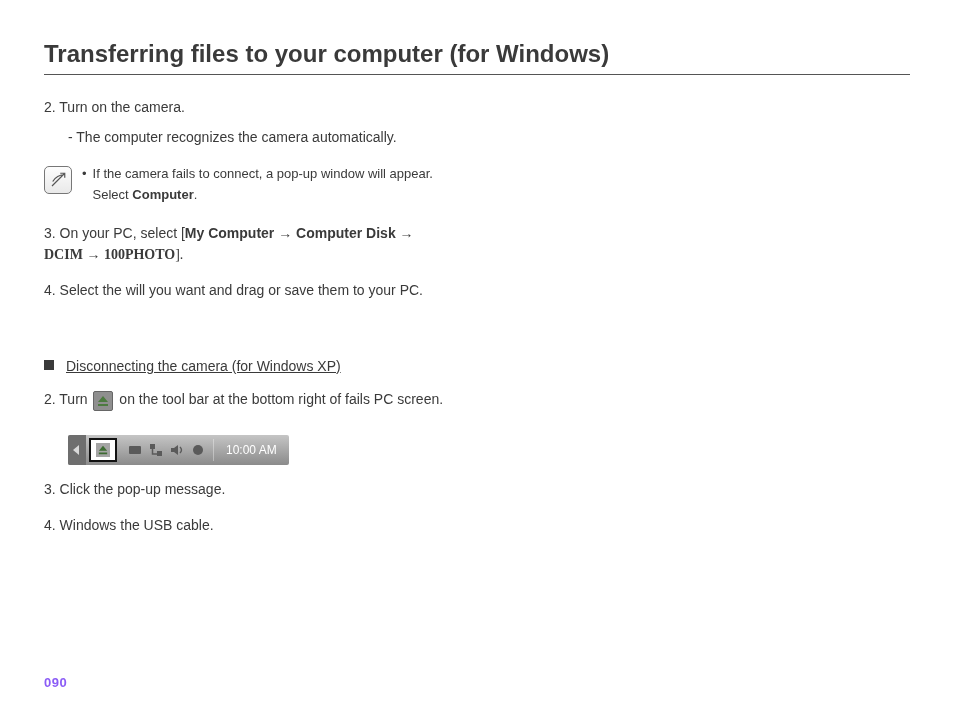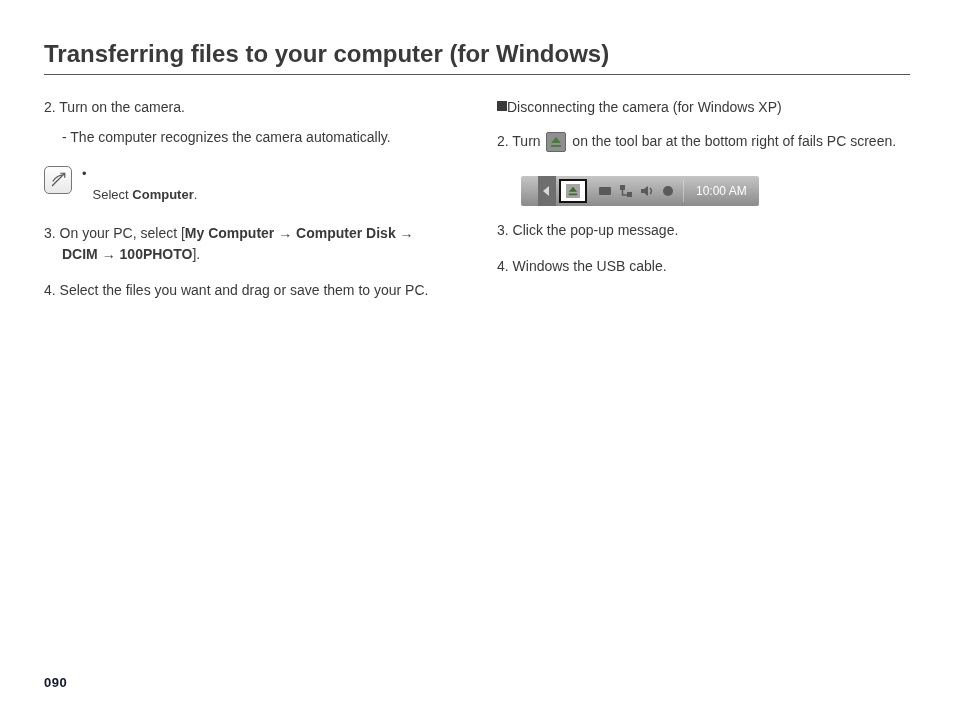--- a/index.html
+++ b/index.html
@@ -1,50 +1,50 @@
 <!DOCTYPE html>
 <html><head>
 <meta charset="utf-8">
 <style>
   html,body{margin:0;padding:0;width:954px;height:720px;background:#fff;font-family:Arial,Helvetica,sans-serif;color:#3a3a3a;}
   .page{position:relative;width:954px;height:720px;box-sizing:border-box;padding:40px 44px 24px 44px;}
   h1{margin:0 0 6px 0;font-size:24px;font-weight:bold;color:#3a3a3a;}
   .rule{border:0;border-top:1px solid #555;margin:0 0 22px 0;}
-  .cols{display:flex;gap:40px;}
+  .cols{display:flex;gap:40px;flex-direction:column;}
   .col{width:420px;font-size:14px;line-height:1.55;}
   .item{margin:0 0 14px 0;}
   .item .num{display:inline;}
-  .sub{margin:8px 0 0 18px;}
+  .sub{margin:8px 0 0 24px;}
   .note{display:flex;gap:10px;margin:16px 0 18px 0;align-items:flex-start;}
   .note-icon{flex:0 0 26px;width:26px;height:26px;border:1px solid #777;border-radius:5px;background:linear-gradient(#fdfdfd,#e9e9e9);display:flex;align-items:center;justify-content:center;margin-top:2px;}
   .note-icon svg{width:18px;height:18px;stroke:#555;fill:none;stroke-width:1.6;}
   .note-body{font-size:13px;line-height:1.55;}
   .bullet-row{display:flex;gap:6px;}
   .bullet-dot{flex:0 0 auto;}
   .bold{font-weight:bold;}
   .arrow{font-weight:bold;}
   
-  .sq-head{display:flex;gap:0;align-items:flex-start;margin-bottom:12px;}
+  .sq-head{display:flex;gap:12px;align-items:flex-start;margin-bottom:12px;text-decoration:underline;}
   .sq{width:10px;height:10px;background:#3a3a3a;margin-top:4px;flex:0 0 10px;}
   
   .tray-eject{display:inline-flex;vertical-align:middle;width:18px;height:18px;background:#8f8f8f;border:1px solid #666;border-radius:2px;align-items:center;justify-content:center;margin:0 2px;}
   .tray-eject svg{width:12px;height:12px;fill:#4c7a3f;}
   
-  .tray{margin:10px 0 14px 24px;display:inline-flex;height:30px;background:linear-gradient(#c5c5c5,#8b8b8b);border:0;border-radius:2px;overflow:hidden;align-items:stretch;padding-left:17px;}
+  .tray{margin:10px 0 14px 24px;display:inline-flex;height:30px;background:linear-gradient(#c5c5c5,#8b8b8b);border:0;border-radius:2px;overflow:hidden;align-items:stretch;}
   .tray .arrow-btn{width:18px;background:#6e6e6e;display:flex;align-items:center;justify-content:center;}
   .tray .arrow-btn svg{width:8px;height:10px;fill:#d8d8d8;}
   .tray .hi{width:24px;margin:3px;background:#fff;border:2px solid #111;display:flex;align-items:center;justify-content:center;}
   .tray .hi .inner{width:14px;height:14px;background:#a4a4a4;display:flex;align-items:center;justify-content:center;}
   .tray .hi .inner svg{width:10px;height:10px;fill:#3d6b32;}
   .tray .icons{display:flex;align-items:center;gap:7px;padding:0 8px;}
   .tray .icons span{display:inline-flex;align-items:center;justify-content:center;width:14px;height:14px;}
   .tray .icons svg{width:14px;height:14px;fill:#5a5a5a;}
   .tray .sep{width:1px;background:rgba(255,255,255,.35);margin:4px 0;}
   .tray .clock{color:#fff;font-size:12px;padding:0 12px;display:flex;align-items:center;}
-  .pagenum{position:absolute;left:44px;bottom:30px;font-size:13px;font-weight:bold;color:#0f172a;letter-spacing:.5px;}
+  .pagenum{position:absolute;left:44px;bottom:30px;font-size:13px;font-weight:bold;color:#8b5cf6;letter-spacing:.5px;}
 </style>
 </head>
 <body>
 
 <div class="page">
   <h1>Transferring files to your computer (for Windows)</h1>
   <hr class="rule">
 
   <div class="cols">
 
@@ -59,34 +59,34 @@
       <div class="note">
         <div class="note-icon">
           <svg viewBox="0 0 24 24">
               <path d="M4 20 L20 4 M15 3 L21 3 L21 9 M5 14 C8 8 15 5 19 5"></path>
             </svg>
         </div>
         <div class="note-body">
           <div class="bullet-row">
             <span class="bullet-dot">•</span>
             <div>
-              <br>
+              <span>If the camera fails to connect, a pop-up window will appear.</span><br>
               <span>Select </span><span class="bold">Computer</span><span>.</span>
             </div>
           </div>
         </div>
       </div>
 
       <div class="item">
         <span class="num">3. </span><span>On your PC, select [</span><span class="bold">My Computer</span><span class="arrow"> → </span><span class="bold">Computer Disk</span><span class="arrow"> → </span><br>
-        <span style="margin-left:18px;"><span class="bold">DCIM</span><span class="arrow"> → </span><span class="bold">100PHOTO</span><span>].</span></span>
+        <span style="font-family:Liberation Serif, serif;"><span class="bold">DCIM</span><span class="arrow"> → </span><span class="bold">100PHOTO</span><span>].</span></span>
       </div>
 
       <div class="item">
-        <span class="num">4. </span><span>Select the files you want and drag or save them to your PC.</span>
+        <span class="num">4. </span><span>Select the will you want and drag or save them to your PC.</span>
       </div>
     </div>
 
     <div class="col">
       <div class="sq-head">
         <span class="sq"></span>
         <span>Disconnecting the camera (for Windows XP)</span>
       </div>
 
 

